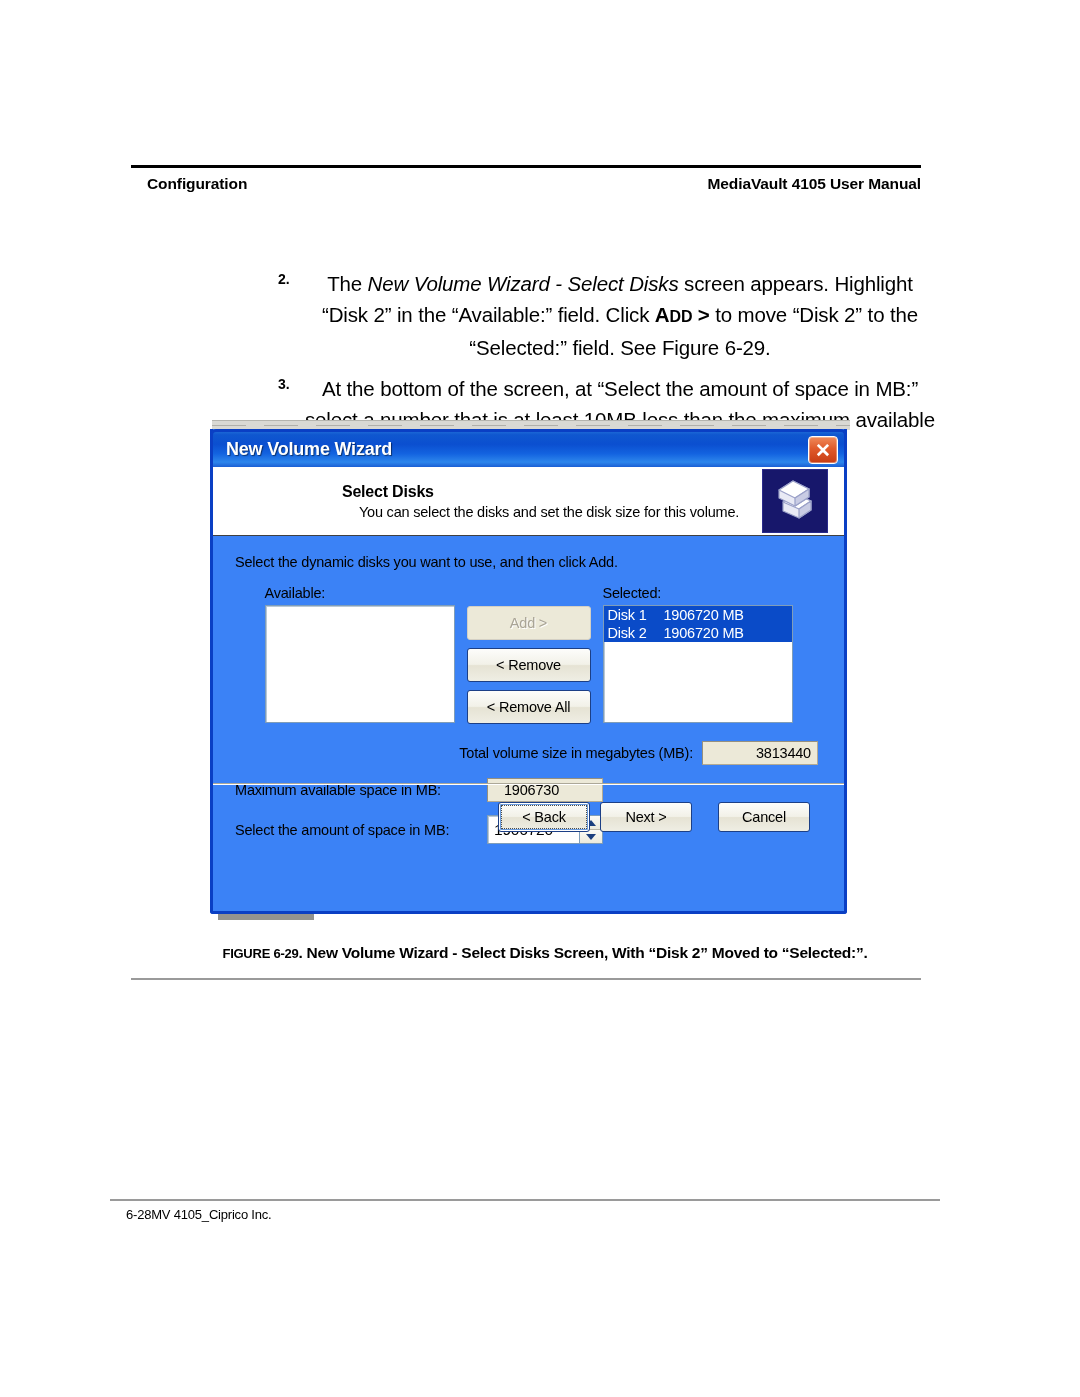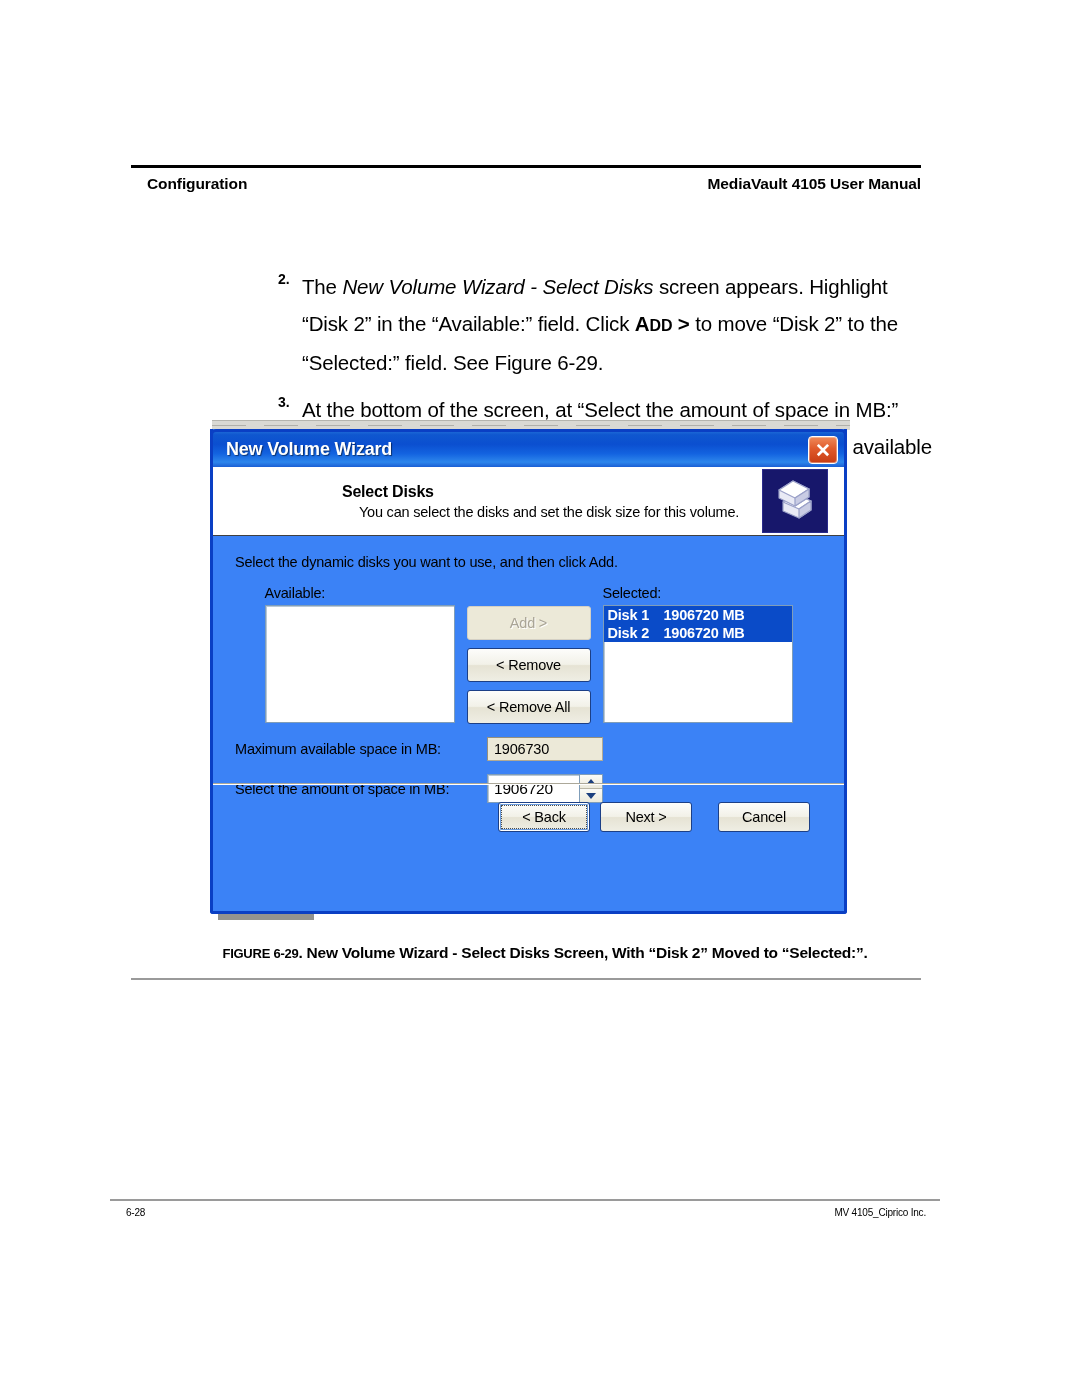--- a/index.html
+++ b/index.html
@@ -59,22 +59,23 @@
   .step-num {
     font-size: 14px;
     font-weight: bold;
     width: 24px;
     flex: 0 0 24px;
     padding-top: 4px;
     line-height: 1;
   }
   .step-body {
     font-size: 20.5px;
-    line-height: 37px;
+    line-height: 31px;
     letter-spacing: -0.15px;
+    text-align: center;
   }
   .it { font-style: italic; }
   .sc-first {
     font-weight: bold;
     font-size: 20.5px;
   }
 
   
   .shot {
     position: absolute;
@@ -224,21 +225,20 @@
     letter-spacing: -0.2px;
   }
   .listbox {
     width: 190px;
     height: 118px;
     background: #ffffff;
     border: 1px solid #7f9db9;
     box-shadow: inset 1px 1px 0 #b9c8d6;
     box-sizing: border-box;
     overflow: hidden;
-    font-weight: bold;
   }
   .list-item-row {
     background: #0a4bc8;
     color: #ffffff;
     font-size: 14.5px;
     padding: 1px 3px 1px 4px;
     display: flex;
     letter-spacing: -0.2px;
   }
   .li-name { width: 56px; flex: 0 0 56px; }
@@ -302,21 +302,21 @@
     box-sizing: border-box;
     font-size: 14.5px;
     display: flex;
     align-items: center;
     justify-content: flex-end;
     padding-right: 6px;
     letter-spacing: -0.2px;
   }
   .ro-field.left {
     justify-content: flex-start;
-    padding-left: 6px;
+    padding-left: 16px;
     padding-right: 0;
   }
 
   .space-row {
     display: flex;
     align-items: center;
     margin-top: 13px;
   }
   .space-row .field-label { width: 252px; margin-right: 0; }
 
@@ -424,22 +424,22 @@
     width: 830px;
     height: 2px;
     background: #9a9a9a;
   }
   .footer {
     position: absolute;
     left: 126px;
     top: 1207px;
     width: 800px;
     display: flex;
-    justify-content: space-between;
-    font-size: 10px;
+    justify-content: flex-start;
+    font-size: 13px;
     letter-spacing: -0.2px;
   }
 </style>
 </head>
 <body>
 
 <div class="page">
 
   <div class="header">
     <div class="header-rule"></div>
@@ -524,20 +524,24 @@
               </div>
               <div class="list-item-row">
                 <span class="li-name">Disk 2</span>
                 <span>1906720 MB</span>
               </div>
             </div>
           </div>
 
         </div>
 
+        <div class="total-row">
+          <span class="field-label">Total volume size in megabytes (MB):</span>
+          <div class="ro-field">3813440</div>
+        </div>
 
         <div class="space-row">
           <span class="field-label">Maximum available space in MB:</span>
           <div class="ro-field left">1906730</div>
         </div>
 
         <div class="space-row">
           <span class="field-label">Select the amount of space in MB:</span>
           <div class="spin-wrap">
             <div class="spin-field">1906720</div>

